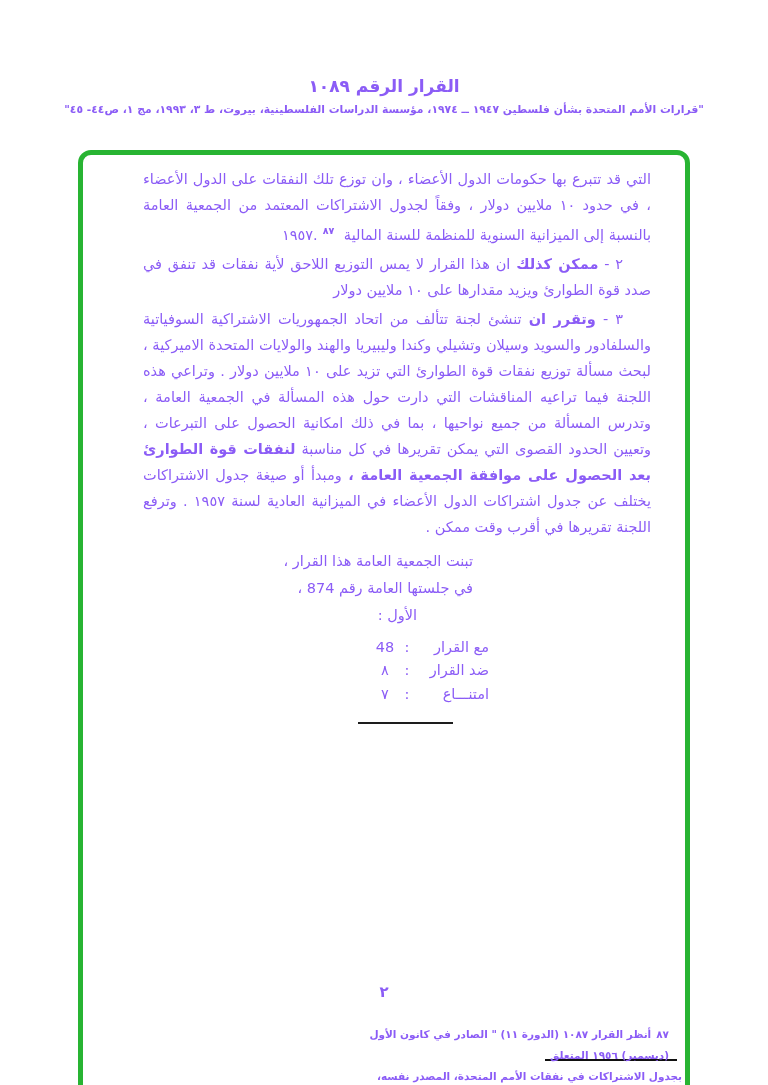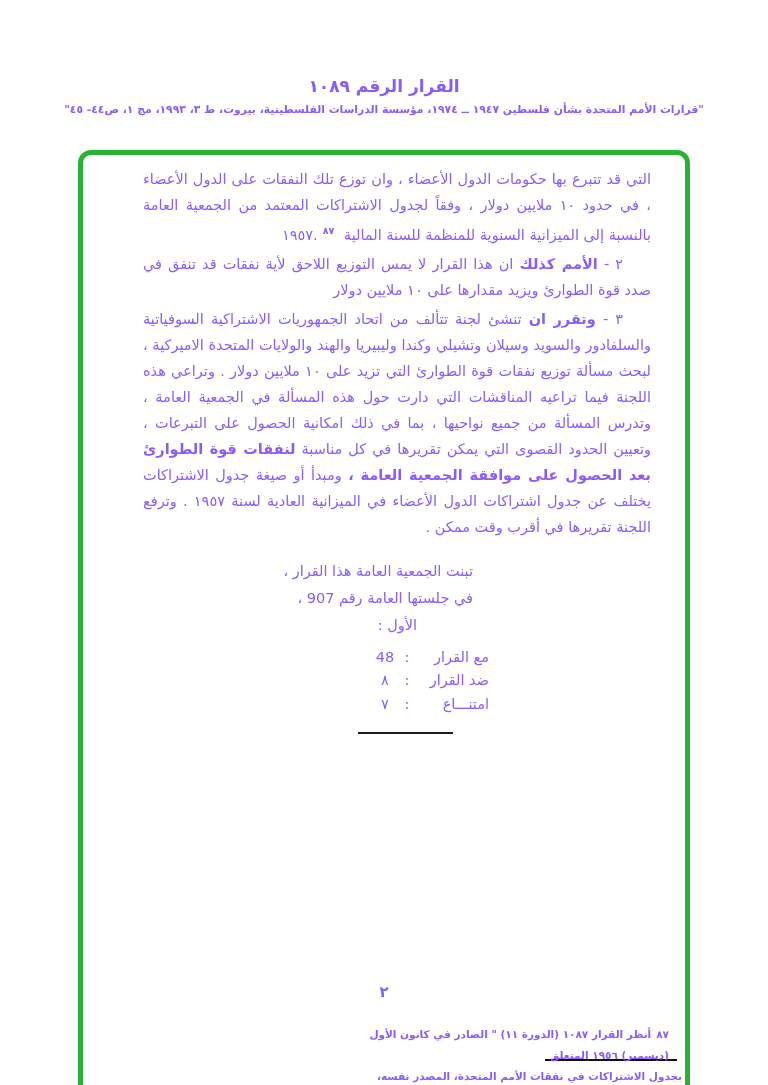--- a/index.html
+++ b/index.html
@@ -15,21 +15,21 @@
   .content-frame {
     position:absolute; top:150px; left:78px; width:612px; height:1014px;
     box-sizing:border-box; border:5px solid #28b432; border-radius:13px;
     padding:11px 34px 0 60px;
   }
   
   .body-text p { margin:0 0 3px 0; font-size:14.5px; line-height:26px; text-align:justify; }
   .body-text p.indent-first { text-indent:28px; }
   .fn-ref { font-size:9.5px; vertical-align:super; margin:0 5px; font-weight:bold; }
   
-  .adoption { margin:18px 178px 0 0; font-size:14.5px; line-height:27px; }
+  .adoption { margin:8px 178px 0 0; font-size:14.5px; line-height:27px; }
   .adoption-line3 { padding-right:56px; }
   
   .votes { margin:7px 162px 0 0; font-size:14.5px; }
   .vote-row { display:flex; direction:rtl; line-height:23.5px; }
   .vote-label { min-width:74px; }
   .vote-colon { width:16px; text-align:center; }
   .vote-value { min-width:28px; text-align:center; }
   .votes-divider { margin:16px 198px 0 0; width:95px; height:0; border-top:2px solid #1d1d1d; }
   
   .footnote-divider { position:absolute; bottom:98px; right:8px; width:132px; border-top:2.5px solid #111; }
@@ -46,27 +46,27 @@
 
   <header class="doc-header">
     <h1 class="doc-title">القرار الرقم ١٠٨٩</h1>
     <div class="doc-subtitle">"قرارات الأمم المتحدة بشأن فلسطين ١٩٤٧ ــ ١٩٧٤، مؤسسة الدراسات الفلسطينية، بيروت، ط ٣، ١٩٩٣، مج ١، ص٤٤- ٤٥"</div>
   </header>
 
   <div class="content-frame" style="border-color: rgb(40, 180, 50);">
 
     <div class="body-text">
       <p><span>التي قد تتبرع بها حكومات الدول الأعضاء ، وان توزع تلك النفقات على الدول الأعضاء ، في حدود ١٠ ملايين دولار ، وفقاً لجدول الاشتراكات المعتمد من الجمعية العامة بالنسبة إلى الميزانية السنوية للمنظمة للسنة المالية ١٩٥٧.</span><sup class="fn-ref">٨٧</sup></p>
-      <p class="indent-first"><span>٢ - </span><b>الأمم كذلك</b><span> ان هذا القرار لا يمس التوزيع اللاحق لأية نفقات قد تنفق في صدد قوة الطوارئ ويزيد مقدارها على ١٠ ملايين دولار</span></p>
+      <p class="indent-first"><span>٢ - </span><b>ممكن كذلك</b><span> ان هذا القرار لا يمس التوزيع اللاحق لأية نفقات قد تنفق في صدد قوة الطوارئ ويزيد مقدارها على ١٠ ملايين دولار</span></p>
       <p class="indent-first"><span>٣ - </span><b>وتقرر ان</b><span> تنشئ لجنة تتألف من اتحاد الجمهوريات الاشتراكية السوفياتية والسلفادور والسويد وسيلان وتشيلي وكندا وليبيريا والهند والولايات المتحدة الاميركية ، لبحث مسألة توزيع نفقات قوة الطوارئ التي تزيد على ١٠ ملايين دولار . وتراعي هذه اللجنة فيما تراعيه المناقشات التي دارت حول هذه المسألة في الجمعية العامة ، وتدرس المسألة من جميع نواحيها ، بما في ذلك امكانية الحصول على التبرعات ، وتعيين الحدود القصوى التي يمكن تقريرها في كل مناسبة </span><b>لنفقات قوة الطوارئ بعد الحصول على موافقة الجمعية العامة ،</b><span> ومبدأ أو صيغة جدول الاشتراكات يختلف عن جدول اشتراكات الدول الأعضاء في الميزانية العادية لسنة ١٩٥٧ . وترفع اللجنة تقريرها في أقرب وقت ممكن .</span></p>
     </div>
 
     <div class="adoption">
       <div>تبنت الجمعية العامة هذا القرار ،</div>
-      <div>في جلستها العامة رقم 907 ،</div>
+      <div>في جلستها العامة رقم 874 ،</div>
       <div class="adoption-line3">الأول :</div>
     </div>
 
     <div class="votes">
       <div class="vote-row">
         <span class="vote-label">مع القرار</span>
         <span class="vote-colon">:</span>
         <span class="vote-value">48</span>
       </div>
       <div class="vote-row">

